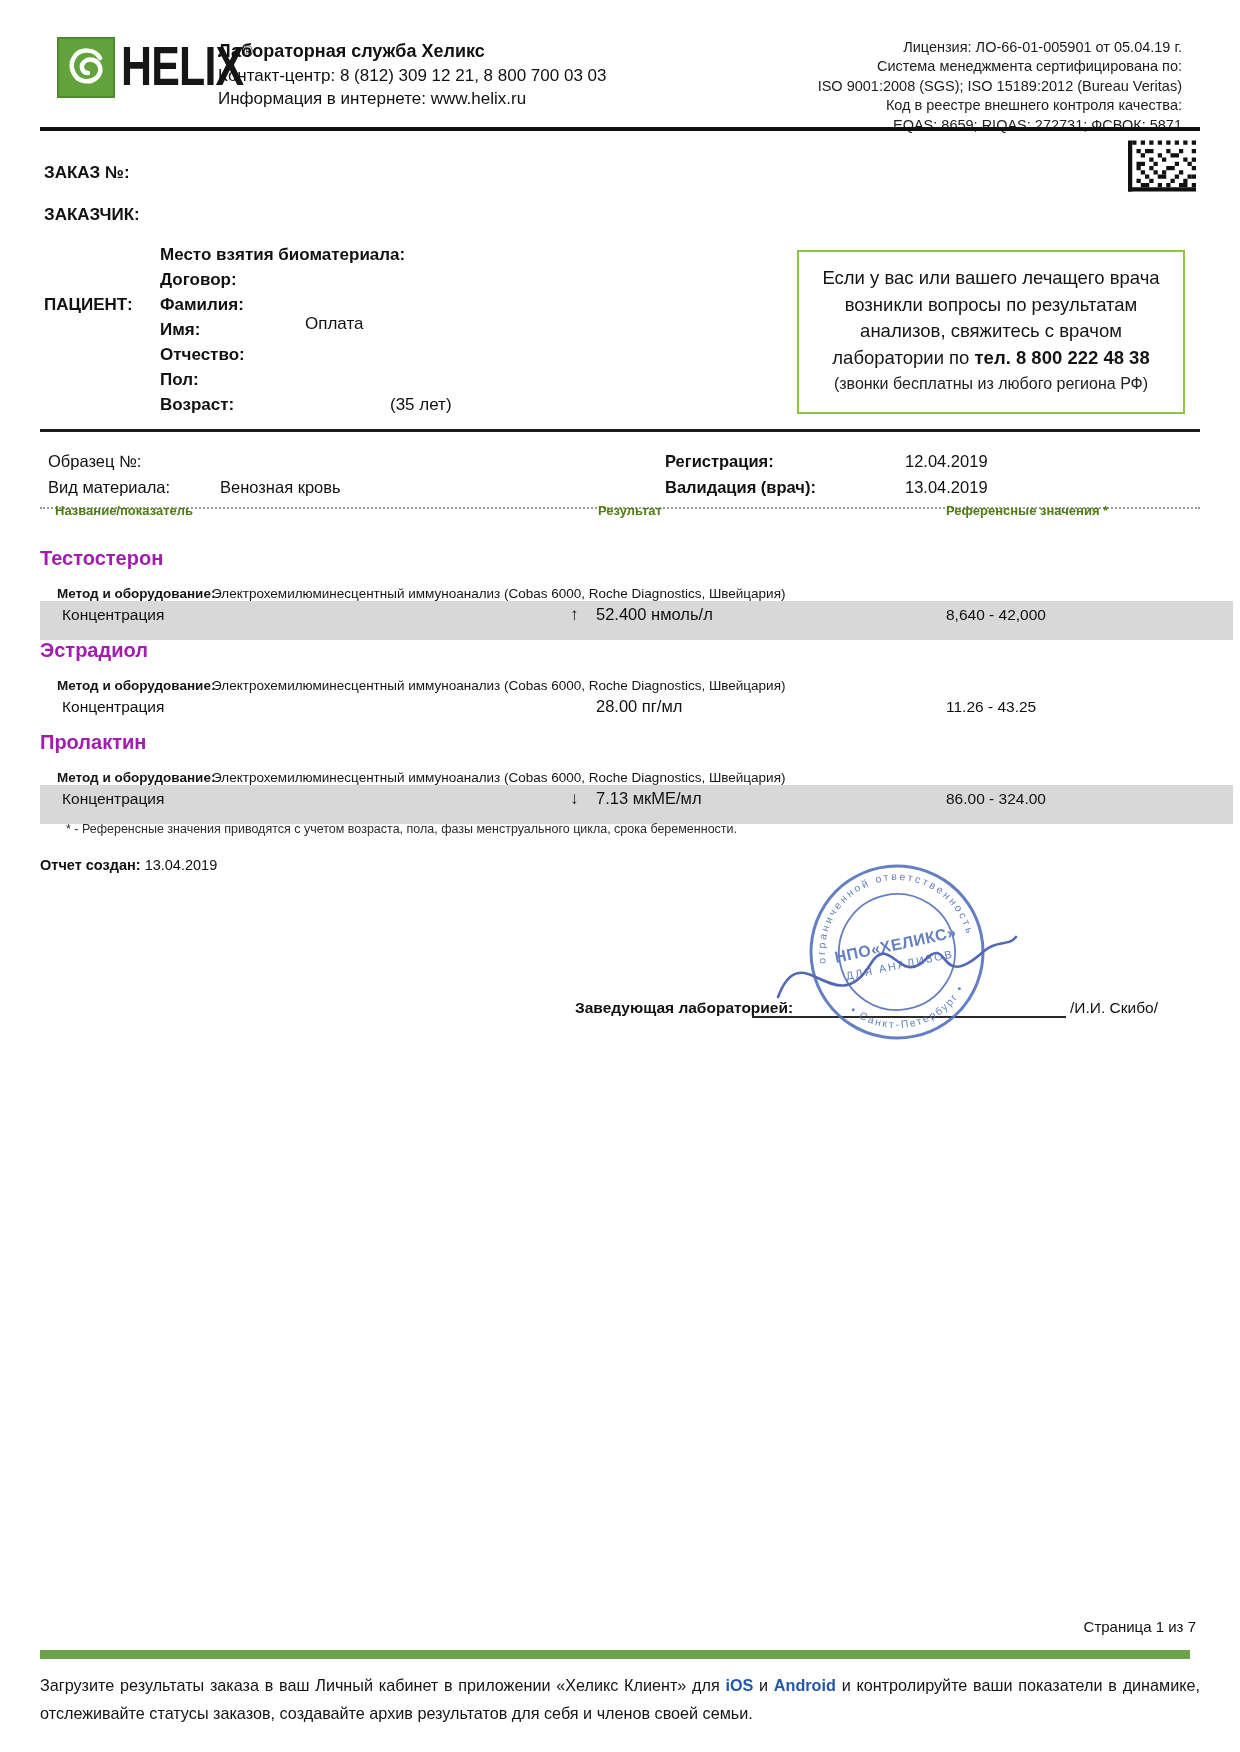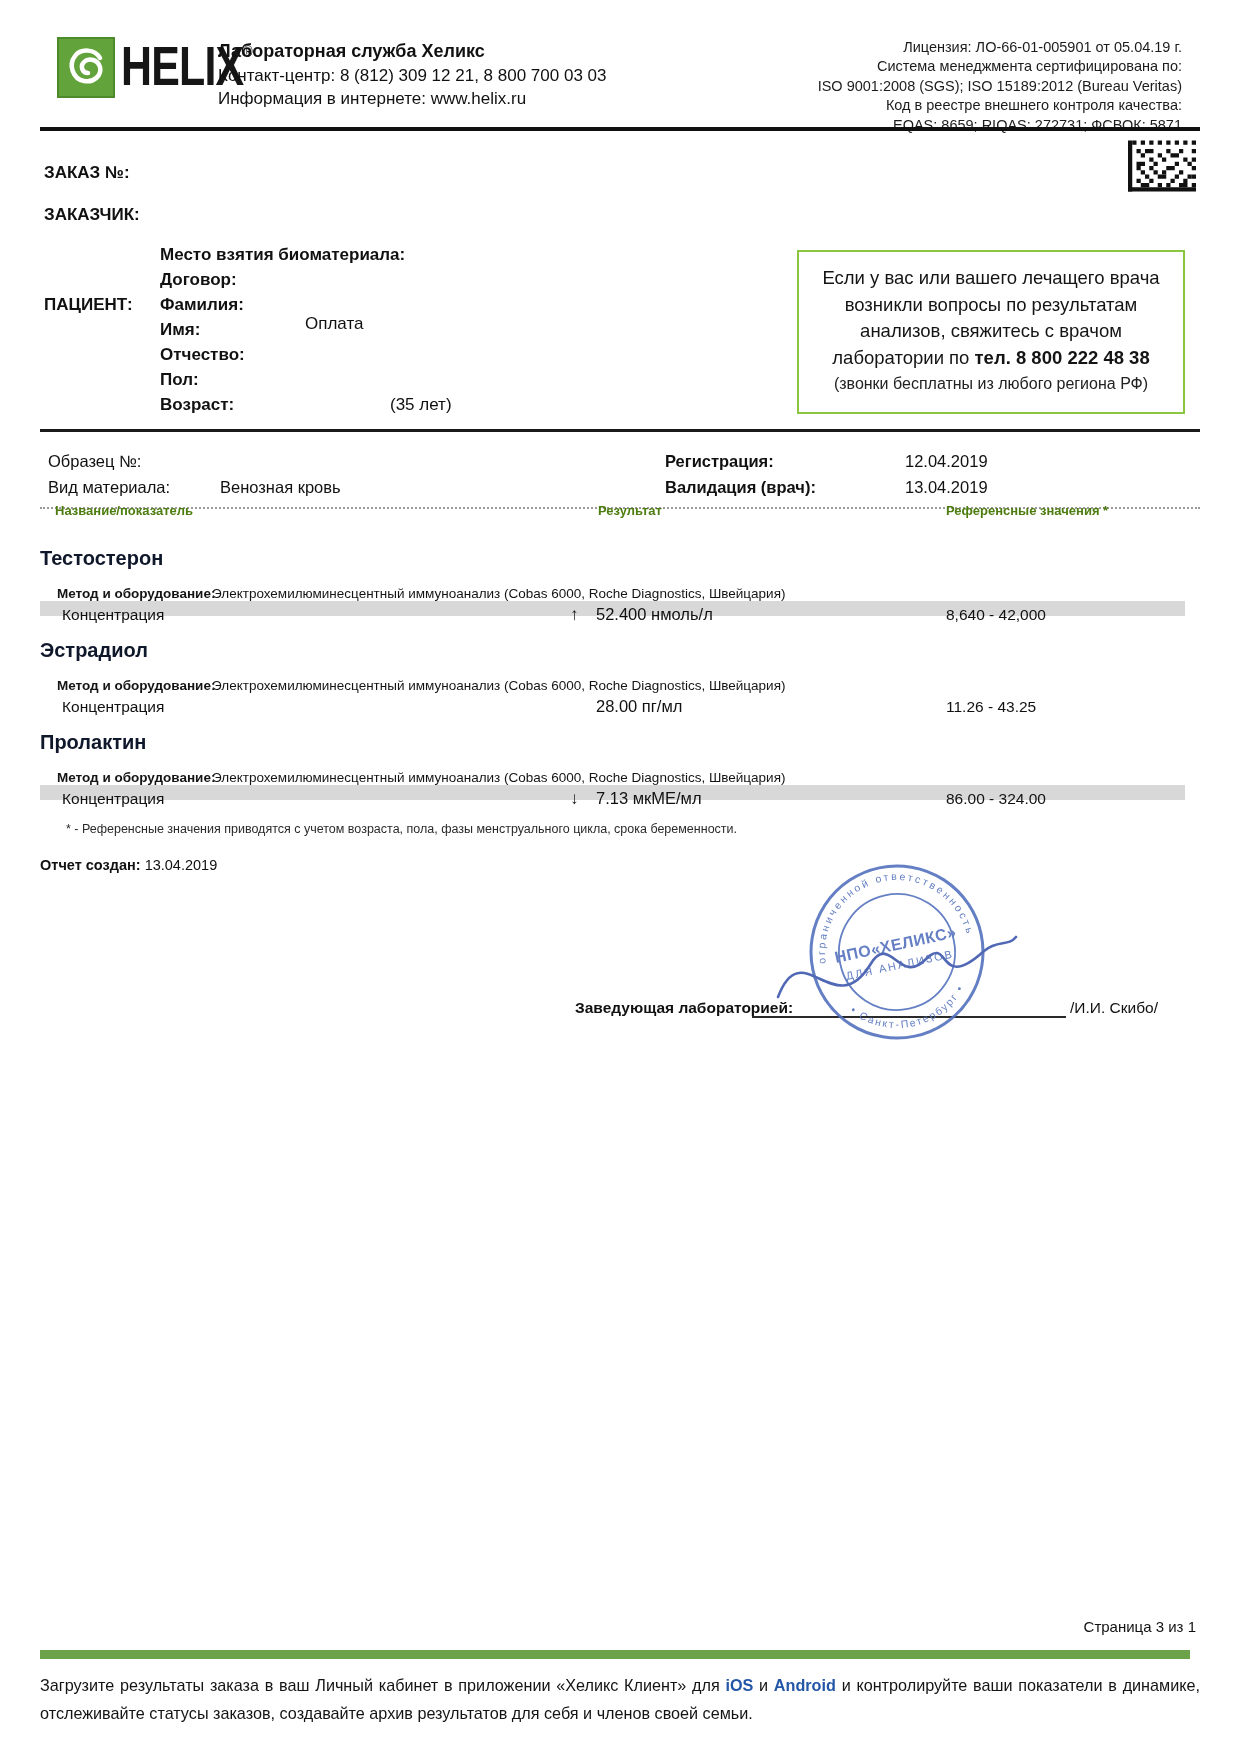--- a/index.html
+++ b/index.html
@@ -37,25 +37,25 @@
   .s-lbl{left:48px;font-weight:normal;}
   .s-val{left:220px;}
   .s-lbl2{left:665px;font-weight:bold;}
   .s-val2{left:905px;}
   .dotted{left:40px;top:507px;width:1160px;border-top:2px dotted #9a9a9a;}
   
   .thead{top:503px;font-size:13px;font-weight:bold;color:#4d7c0f;}
   .th-name{left:55px;}
   .th-res{left:598px;}
   .th-ref{left:946px;}
-  .tname{left:40px;font-size:20px;font-weight:bold;color:#0f172a;}
+  .tname{left:40px;font-size:20px;font-weight:bold;color:#a21caf;}
   .tmethod{font-size:13.5px;color:#141414;}
   .tm-lbl{left:57px;font-weight:bold;}
   .tm-val{left:212px;}
-  .trow{left:40px;width:1145px;height:15px;}
+  .trow{left:40px;width:1145px;height:39px;padding-left:48px;}
   .trow.hl{background:#d8d8d8;}
   .trow span{position:absolute;top:0;line-height:27px;}
   .c-param{left:22px;font-size:15.5px;}
   .c-flag{left:530px;font-size:17px;font-weight:bold;}
   .c-val{left:556px;font-size:16.5px;}
   .c-ref{left:906px;font-size:15.5px;}
   .footnote{left:66px;top:822px;font-size:12.5px;color:#2a2a2a;}
   .created{left:40px;top:857px;font-size:14.5px;}
   
   .sig-lbl{left:575px;top:999px;font-size:15.5px;font-weight:bold;}
@@ -252,19 +252,19 @@
       </text>
       <text font-size="10.5" fill="#5472bd" stroke="none" letter-spacing="2">
         <textPath href="#rb" startOffset="50%" text-anchor="middle">• Санкт-Петербург •</textPath>
       </text>
       <text y="-2" font-size="16" font-weight="bold" fill="#5472bd" stroke="none" text-anchor="middle" letter-spacing="0.5">НПО«ХЕЛИКС»</text>
       <text y="17" font-size="11" fill="#5472bd" stroke="none" text-anchor="middle" letter-spacing="2">ДЛЯ АНАЛИЗОВ</text>
     </g>
     <path d="M88 152 C112 88 144 178 180 120 C200 86 209 142 236 114 C260 90 248 148 294 106 C308 94 318 102 326 92" fill="none" stroke="#3f58ae" stroke-width="2.6" stroke-linecap="round"></path>
   </svg>
 
-  <div class="a pageind">Страница 3 из 1</div>
+  <div class="a pageind">Страница 1 из 7</div>
   <div class="a gbar"></div>
   <div class="a promo">
     <span>Загрузите результаты заказа в ваш Личный кабинет в приложении «Хеликс Клиент» для </span><b>iOS</b><span> и </span><b>Android</b><span> и контролируйте ваши показатели в динамике, отслеживайте статусы заказов, создавайте архив результатов для себя и членов своей семьи.</span>
   </div>
 
 </div>
 
 </body></html>

